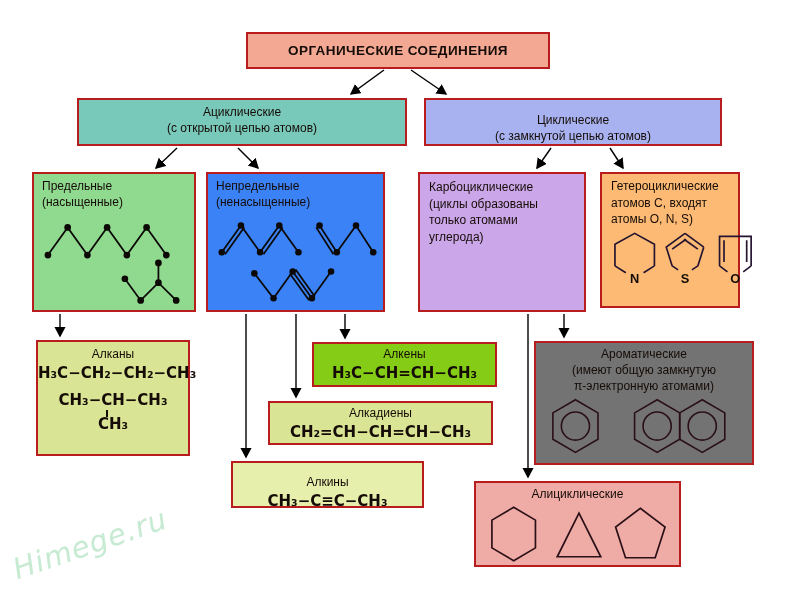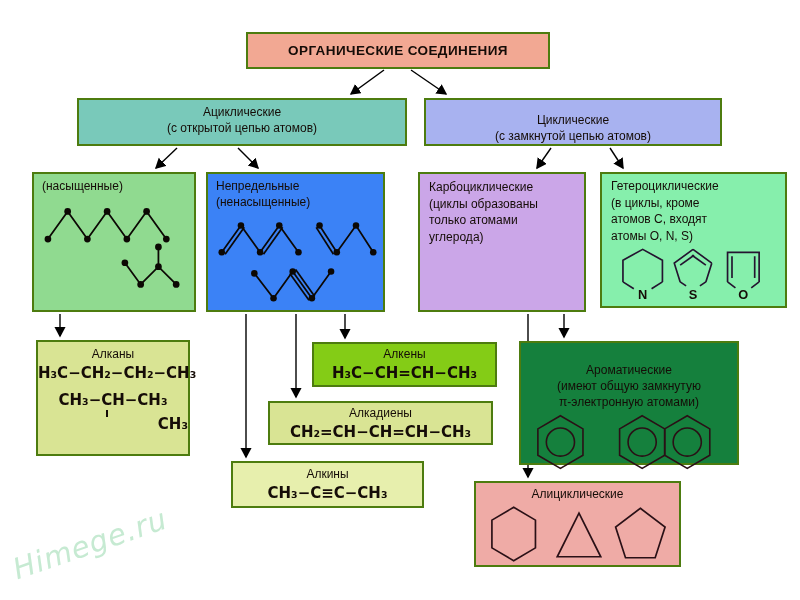--- a/index.html
+++ b/index.html
@@ -1,36 +1,36 @@
 <!DOCTYPE html>
 <html><head>
 <meta charset="utf-8">
 <style>
   html,body{margin:0;padding:0;background:#fff;}
   #canvas{
     position:relative;width:800px;height:600px;background:#ffffff;overflow:hidden;
     font-family:"Liberation Sans",sans-serif;color:#150c07;
   }
-  .box{position:absolute;box-sizing:border-box;border:2px solid #4d7c0f;text-align:center;}
+  .box{position:absolute;box-sizing:border-box;border:2px solid #b91c1c;text-align:center;}
   .ttl{font-size:12px;line-height:1.32;}
   .left{text-align:left;}
   #root-box{left:246px;top:32px;width:304px;height:37px;background:#f2a893;
     font-weight:bold;font-size:13.5px;display:flex;align-items:center;justify-content:center;letter-spacing:.4px;}
   #acyclic-box{left:77px;top:98px;width:330px;height:48px;background:#79c9ba;padding-top:5px;}
   #cyclic-box{left:424px;top:98px;width:298px;height:48px;background:#a8b2f0;padding-top:13px;}
   #saturated-box{left:32px;top:172px;width:164px;height:140px;background:#90da90;padding:5px 8px;}
   #unsaturated-box{left:206px;top:172px;width:179px;height:140px;background:#3b82f6;padding:5px 8px;}
   #carbocyclic-box{left:418px;top:172px;width:168px;height:140px;background:#cba6e8;padding:5px 9px;}
-  #heterocyclic-box{left:600px;top:172px;width:187px;height:136px;background:#86efac;padding:4px 9px 2px;}
+  #heterocyclic-box{left:600px;top:172px;width:140px;height:136px;background:#fdba74;padding:4px 9px 2px;}
   .bodyline{font-size:12px;line-height:16.5px;}
   #alkanes-box{left:36px;top:340px;width:154px;height:116px;background:#d9e494;padding-top:5px;}
   #alkenes-box{left:312px;top:342px;width:185px;height:45px;background:#84cc16;padding-top:3px;}
   #alkadienes-box{left:268px;top:401px;width:225px;height:44px;background:#d9e494;padding-top:3px;}
-  #alkynes-box{left:231px;top:461px;width:193px;height:47px;background:#e7efad;padding-top:4px;}
-  #aromatic-box{left:519px;top:341px;width:220px;height:124px;background:#15803d;padding-top:20px;}
+  #alkynes-box{left:231px;top:461px;width:193px;height:47px;background:#e7efad;padding-top:12px;}
+  #aromatic-box{left:534px;top:341px;width:220px;height:124px;background:#737373;padding-top:4px;}
   #alicyclic-box{left:474px;top:481px;width:207px;height:86px;background:#efaba6;padding-top:4px;}
   .formula{font-family:"DejaVu Sans",sans-serif;font-weight:bold;font-size:15px;line-height:1.35;white-space:nowrap;}
   .tick{width:2px;height:7px;background:#150c07;margin:0 auto;transform:translateX(-6px);}
   .skeleton{display:block;margin:2px auto 0;}
   #arrows{position:absolute;left:0;top:0;pointer-events:none;}
   #watermark{
     position:absolute;left:2px;top:527px;width:176px;text-align:center;
     font-family:"DejaVu Sans",sans-serif;font-style:italic;font-size:29px;letter-spacing:1px;
     color:#c6ead2;transform:rotate(-19deg);
   }
@@ -70,20 +70,21 @@
   <div class="box" id="acyclic-box">
     <div class="ttl">Ациклические</div>
     <div class="ttl">(с открытой цепью атомов)</div>
   </div>
   <div class="box" id="cyclic-box">
     <div class="ttl">Циклические</div>
     <div class="ttl">(с замкнутой цепью атомов)</div>
   </div>
 
   <div class="box left" id="saturated-box">
+    <div class="ttl">Предельные</div>
     <div class="ttl">(насыщенные)</div>
     <svg class="skeleton" width="148" height="92" viewBox="0 0 150 92">
       <g stroke="#0c0804" stroke-width="1.8" fill="none">
         <polyline points="6,42 26,14 46,42 66,14 86,42 106,14 126,42"></polyline>
         <polyline points="84,66 100,88 118,70 136,88"></polyline>
         <line x1="118" y1="50" x2="118" y2="70"></line>
       </g>
       <g fill="#0c0804">
         <circle cx="6" cy="42" r="3.4"></circle>
           <circle cx="26" cy="14" r="3.4"></circle>
@@ -136,21 +137,20 @@
 
   <div class="box left" id="carbocyclic-box">
     <div class="bodyline">Карбоциклические</div>
     <div class="bodyline">(циклы образованы</div>
     <div class="bodyline">только атомами</div>
     <div class="bodyline">углерода)</div>
   </div>
 
   <div class="box left" id="heterocyclic-box">
     <div class="bodyline">Гетероциклические</div>
-    <div class="bodyline">(в циклы, кроме</div>
     <div class="bodyline">атомов C, входят</div>
     <div class="bodyline">атомы  O, N, S)</div>
     <svg class="skeleton" width="150" height="58" viewBox="0 0 152 58">
       <g stroke="#241430" stroke-width="1.7" fill="none">
         <path d="M4,36 L4,14 L24,3 L44,14 L44,36 M4,36 L15,43 M33,43 L44,36"></path>
         <path d="M75,3 L94,17 M94,17 L88,36 M62,36 L56,17 L75,3 M88,36 L82,40 M68,40 L62,36"></path>
         <line x1="74" y1="9" x2="88" y2="19"></line>
         <line x1="62" y1="19" x2="76" y2="9"></line>
         <path d="M110,36 L110,6 L142,6 L142,36 M142,36 L134,42 M118,42 L110,36"></path>
         <line x1="114.5" y1="32" x2="114.5" y2="10"></line>
@@ -160,21 +160,21 @@
       <text x="75" y="53" text-anchor="middle">S</text>
       <text x="126" y="53" text-anchor="middle">O</text>
     </svg>
   </div>
 
   <div class="box" id="alkanes-box">
     <div class="ttl">Алканы</div>
     <div class="formula">H₃C−CH₂−CH₂−CH₃</div>
     <div class="formula" style="margin-top:7px;">CH₃−CH−CH₃</div>
     <div class="tick"></div>
-    <div class="formula" style="line-height:1;text-align:right;">CH₃</div>
+    <div class="formula" style="line-height:1;">CH₃</div>
   </div>
 
   <div class="box" id="alkenes-box">
     <div class="ttl">Алкены</div>
     <div class="formula">H₃C−CH=CH−CH₃</div>
   </div>
 
   <div class="box" id="alkadienes-box">
     <div class="ttl">Алкадиены</div>
     <div class="formula">CH₂=CH−CH=CH−CH₃</div>

